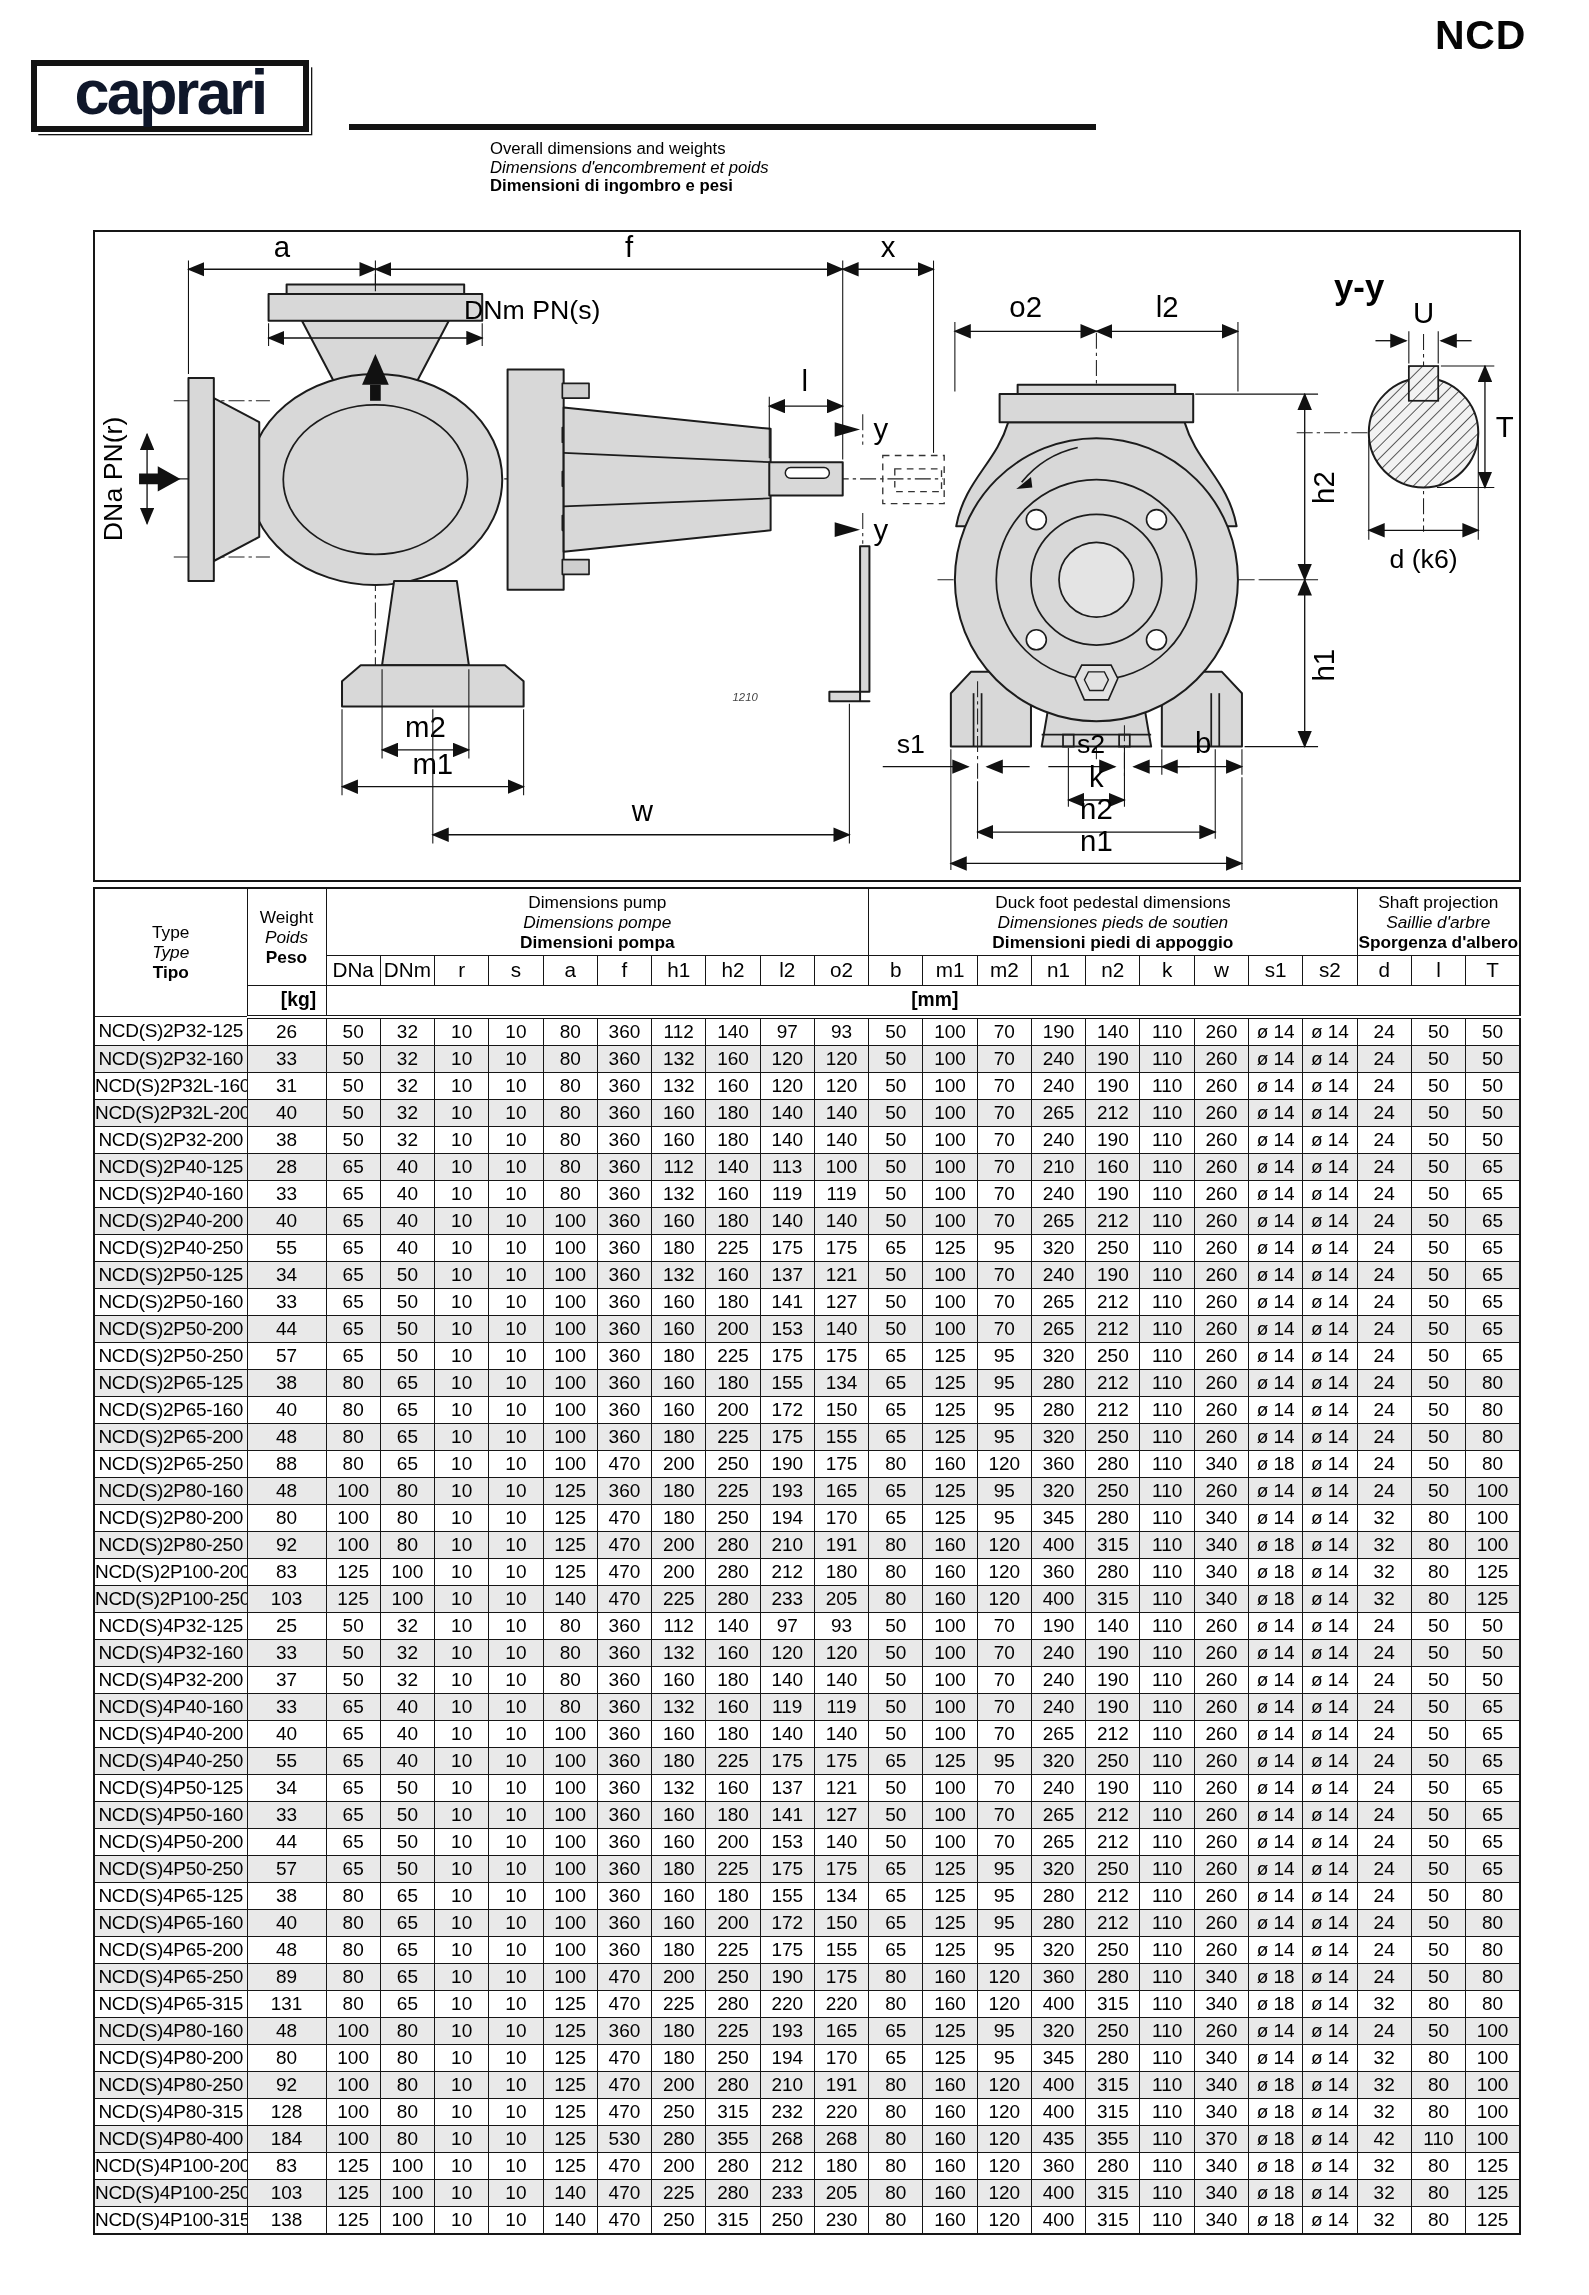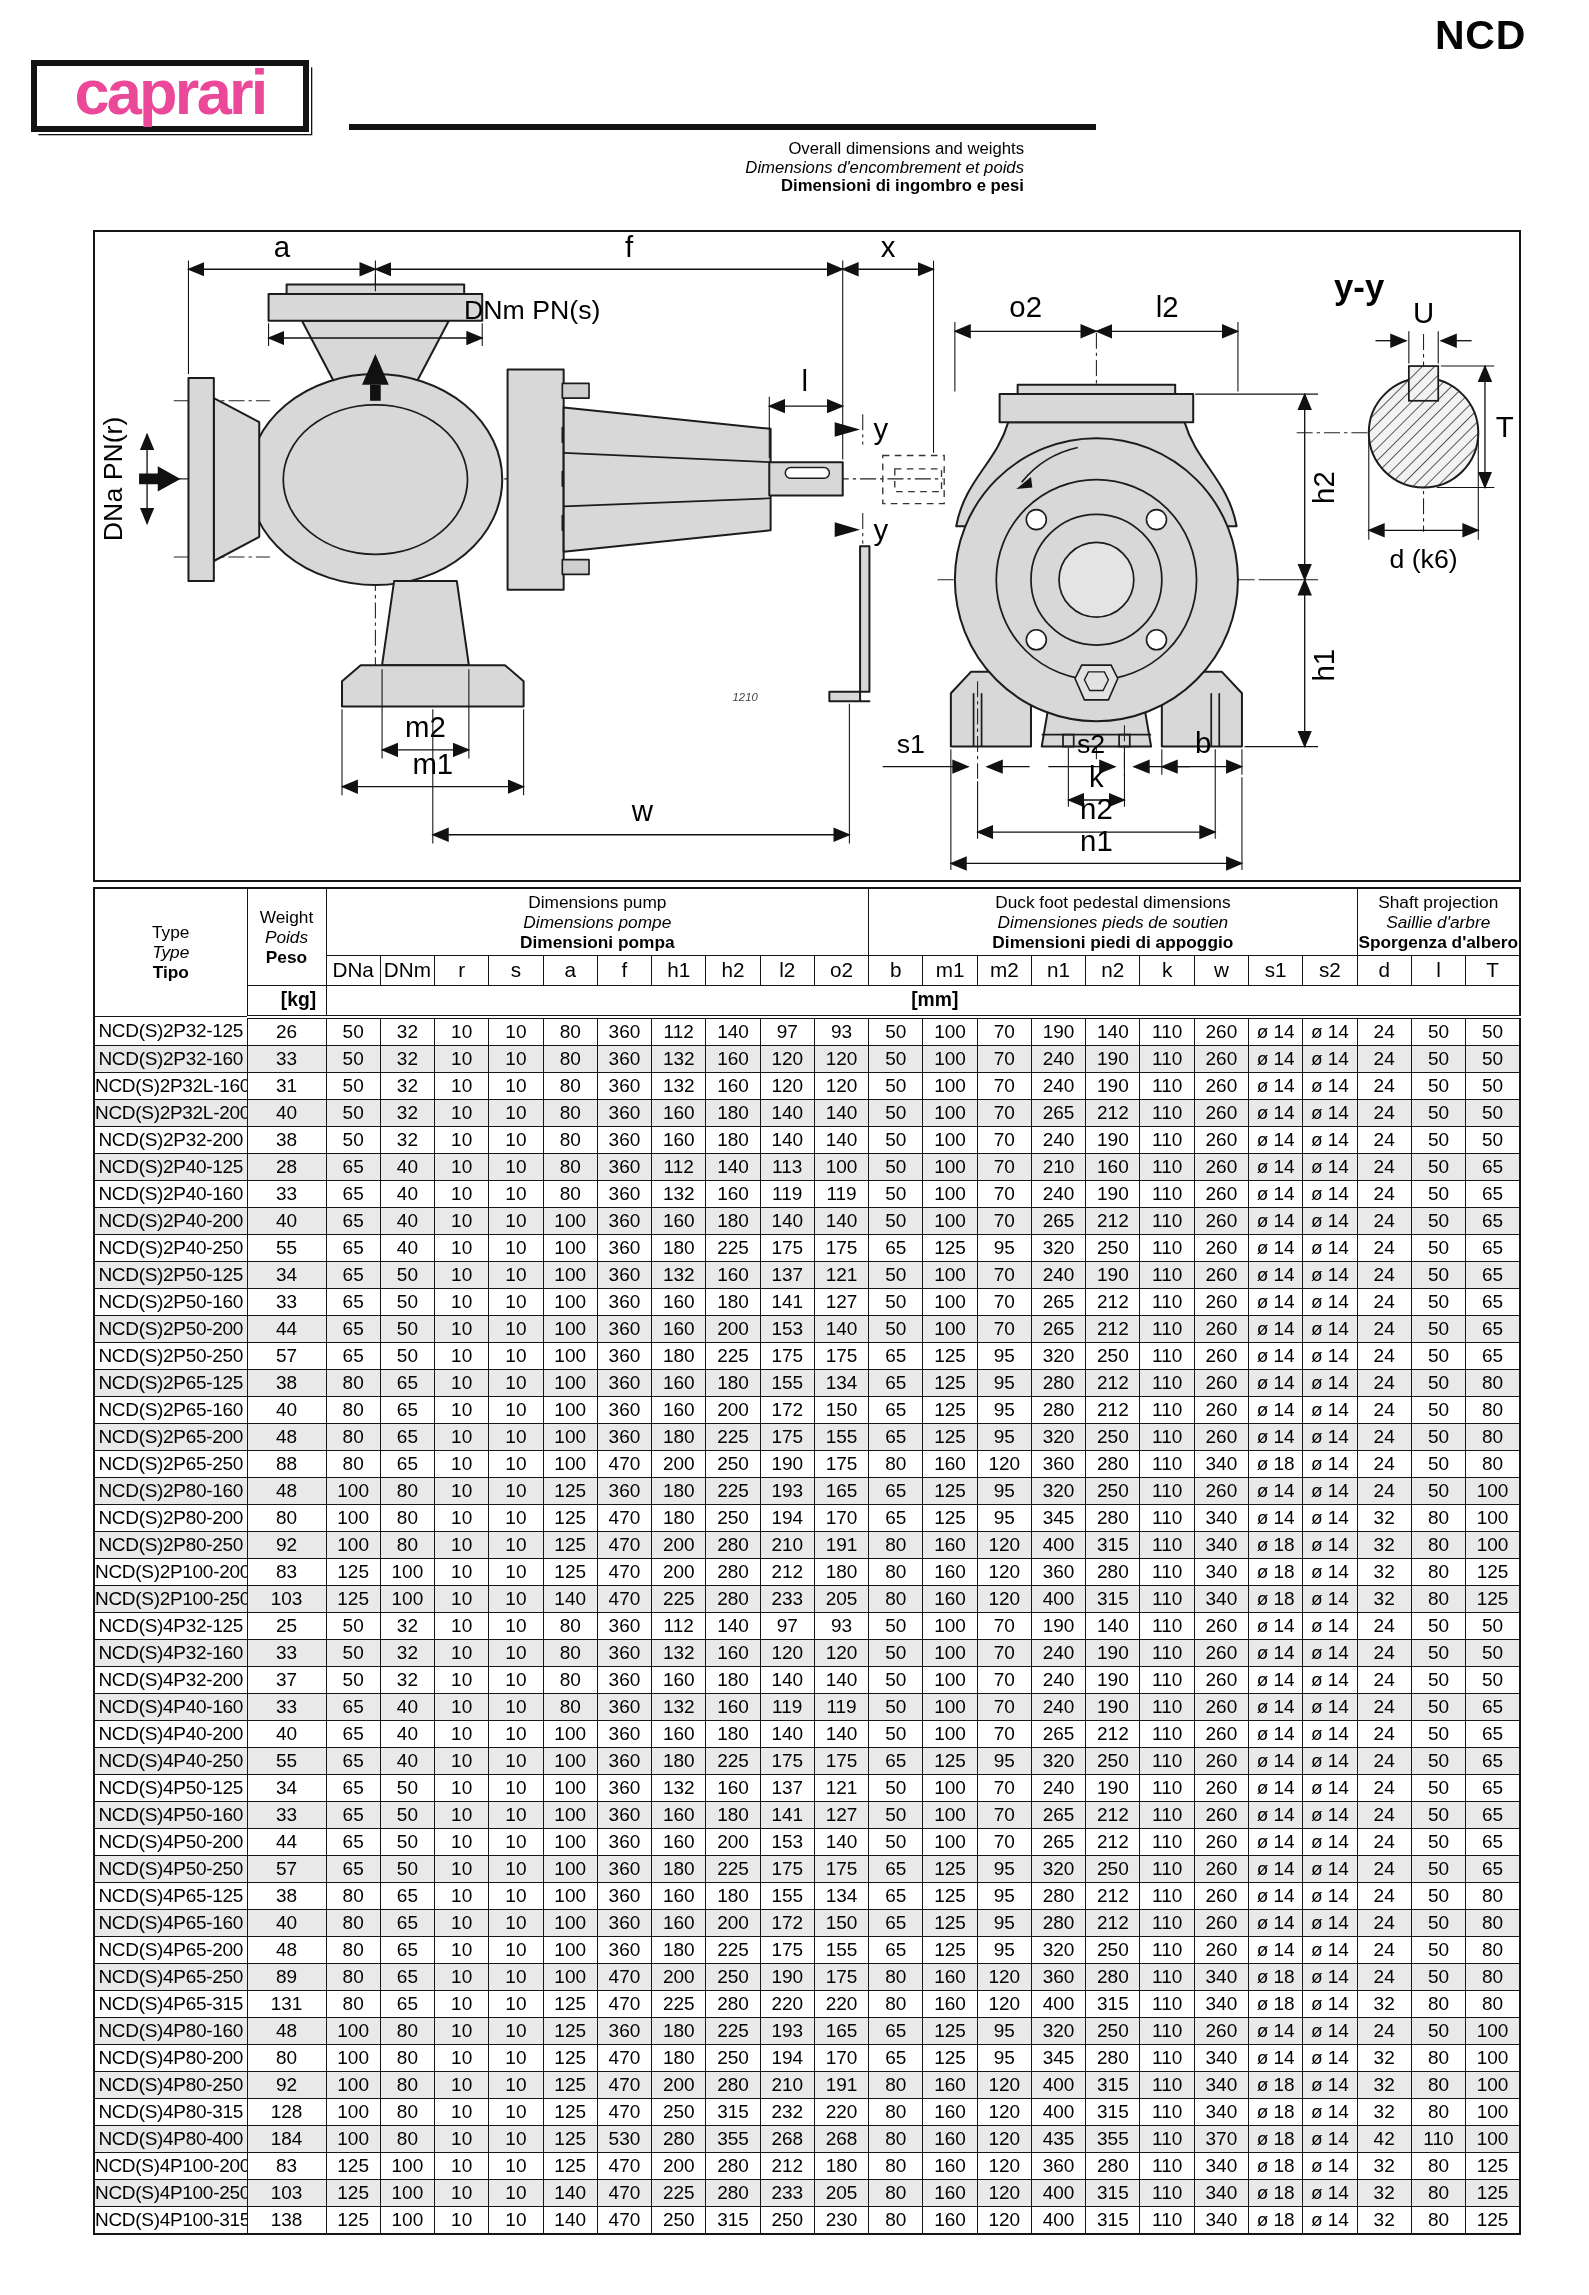--- a/index.html
+++ b/index.html
@@ -2,24 +2,24 @@
 <html style="font-size:10.7px"><head>
 <meta charset="utf-8">
 <style>
   html,body{margin:0;padding:0;background:#fff;}
   #page{position:relative;width:1590px;height:2295px;background:#fff;overflow:hidden;
         font-family:"Liberation Sans",sans-serif;color:#000;}
   
   .logo-box{position:absolute;left:31px;top:60px;width:278px;height:72px;border:6px solid #131313;
             box-sizing:border-box;display:flex;align-items:center;justify-content:center;
             box-shadow:4px 4px 0 -2px #fff,5.3px 5.3px 0 -2px #131313;}
-  .logo-text{font-size:63px;font-weight:bold;letter-spacing:-2.7px;line-height:1;margin-top:-6.7px;color:#ec4899;}
+  .logo-text{font-size:63px;font-weight:bold;letter-spacing:-2.7px;line-height:1;margin-top:-6.7px;color:#0f172a;}
   .top-rule{position:absolute;left:349px;top:124px;width:747px;height:6px;background:#131313;}
   .product-code{position:absolute;right:64px;top:12px;font-size:41px;font-weight:bold;letter-spacing:0.7px;color:#050505;}
-  .subtitle{position:absolute;left:490px;top:140px;width:534px;text-align:right;font-size:16.7px;line-height:18.7px;}
+  .subtitle{position:absolute;left:490px;top:140px;width:534px;text-align:left;font-size:16.7px;line-height:18.7px;}
   .subtitle .fr{font-style:italic;}
   .subtitle .it{font-weight:bold;}
   
   .frame{position:absolute;left:93px;top:230px;width:1428px;height:652px;border:2.7px solid #161616;box-sizing:border-box;}
   .frame svg{display:block;width:100%;height:100%;}
   .body-fill{fill:#d8d8d8;stroke:#1c1c1c;stroke-width:3;stroke-linejoin:round;}
   .body-fill2{fill:#cfcfcf;stroke:#1c1c1c;stroke-width:2.5;stroke-linejoin:round;}
   .outline{fill:none;stroke:#1c1c1c;stroke-width:2.6;}
   .dim{stroke:#111;stroke-width:2;fill:none;}
   .ext{stroke:#111;stroke-width:1.6;fill:none;}

